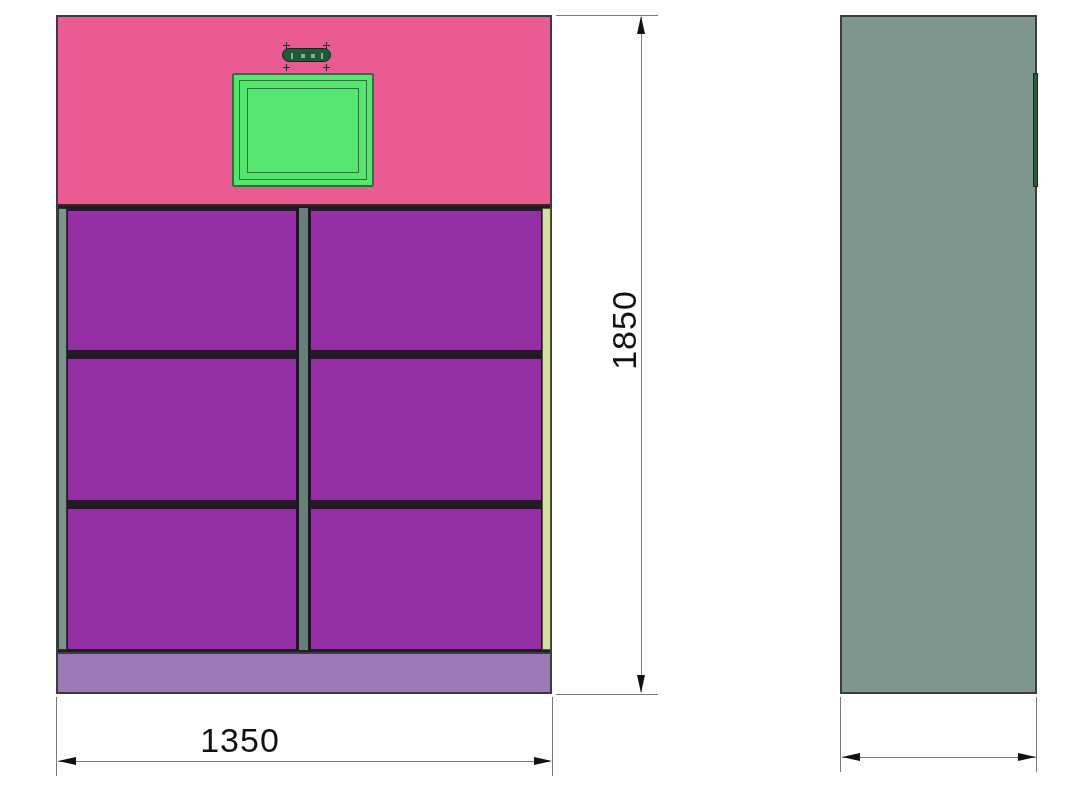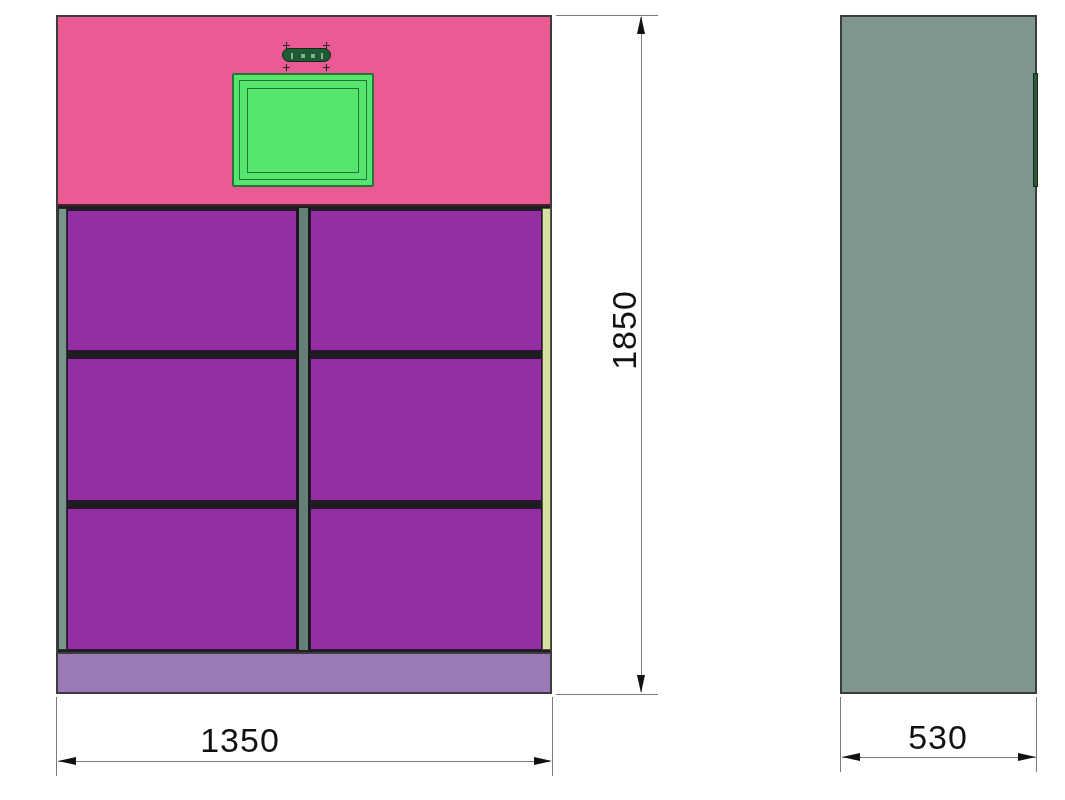--- a/index.html
+++ b/index.html
@@ -119,15 +119,14 @@
   <div class="abs dline" style="left:58px;top:761px;width:492px;height:1px;"></div>
   <div class="abs arrow left" style="left:58px;top:757px;"></div>
   <div class="abs arrow right" style="left:534px;top:757px;"></div>
   <div class="abs dim-text" style="left:190px;top:722px;width:100px;height:36px;">1350</div>
 
   <div class="abs dline" style="left:840px;top:697px;width:1px;height:75px;"></div>
   <div class="abs dline" style="left:1036px;top:697px;width:1px;height:75px;"></div>
   <div class="abs dline" style="left:842px;top:757px;width:194px;height:1px;"></div>
   <div class="abs arrow left" style="left:842px;top:753px;"></div>
   <div class="abs arrow right" style="left:1018px;top:753px;"></div>
-  <div class="abs dim-text" style="left:888px;top:719px;width:100px;height:36px;">530</div>
 
 </div>
 
 </body></html>

